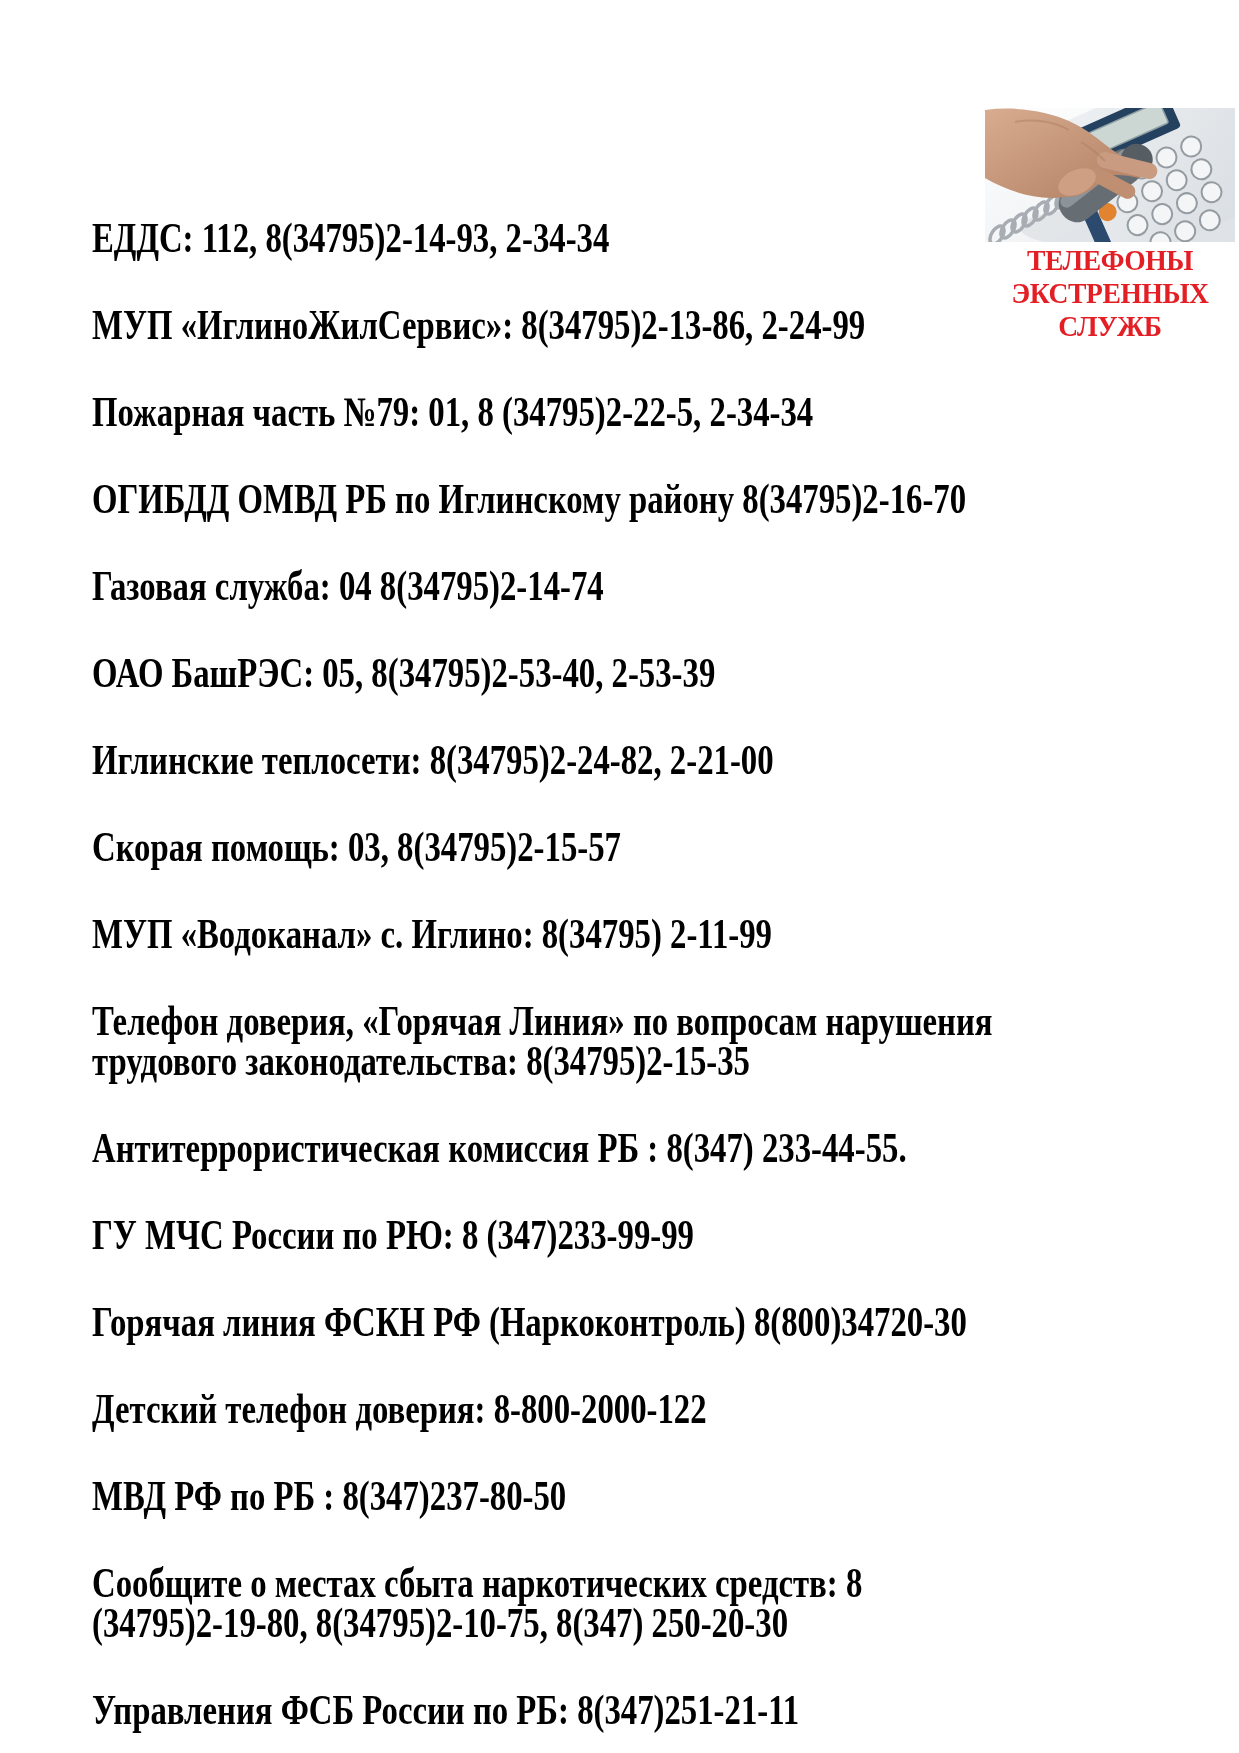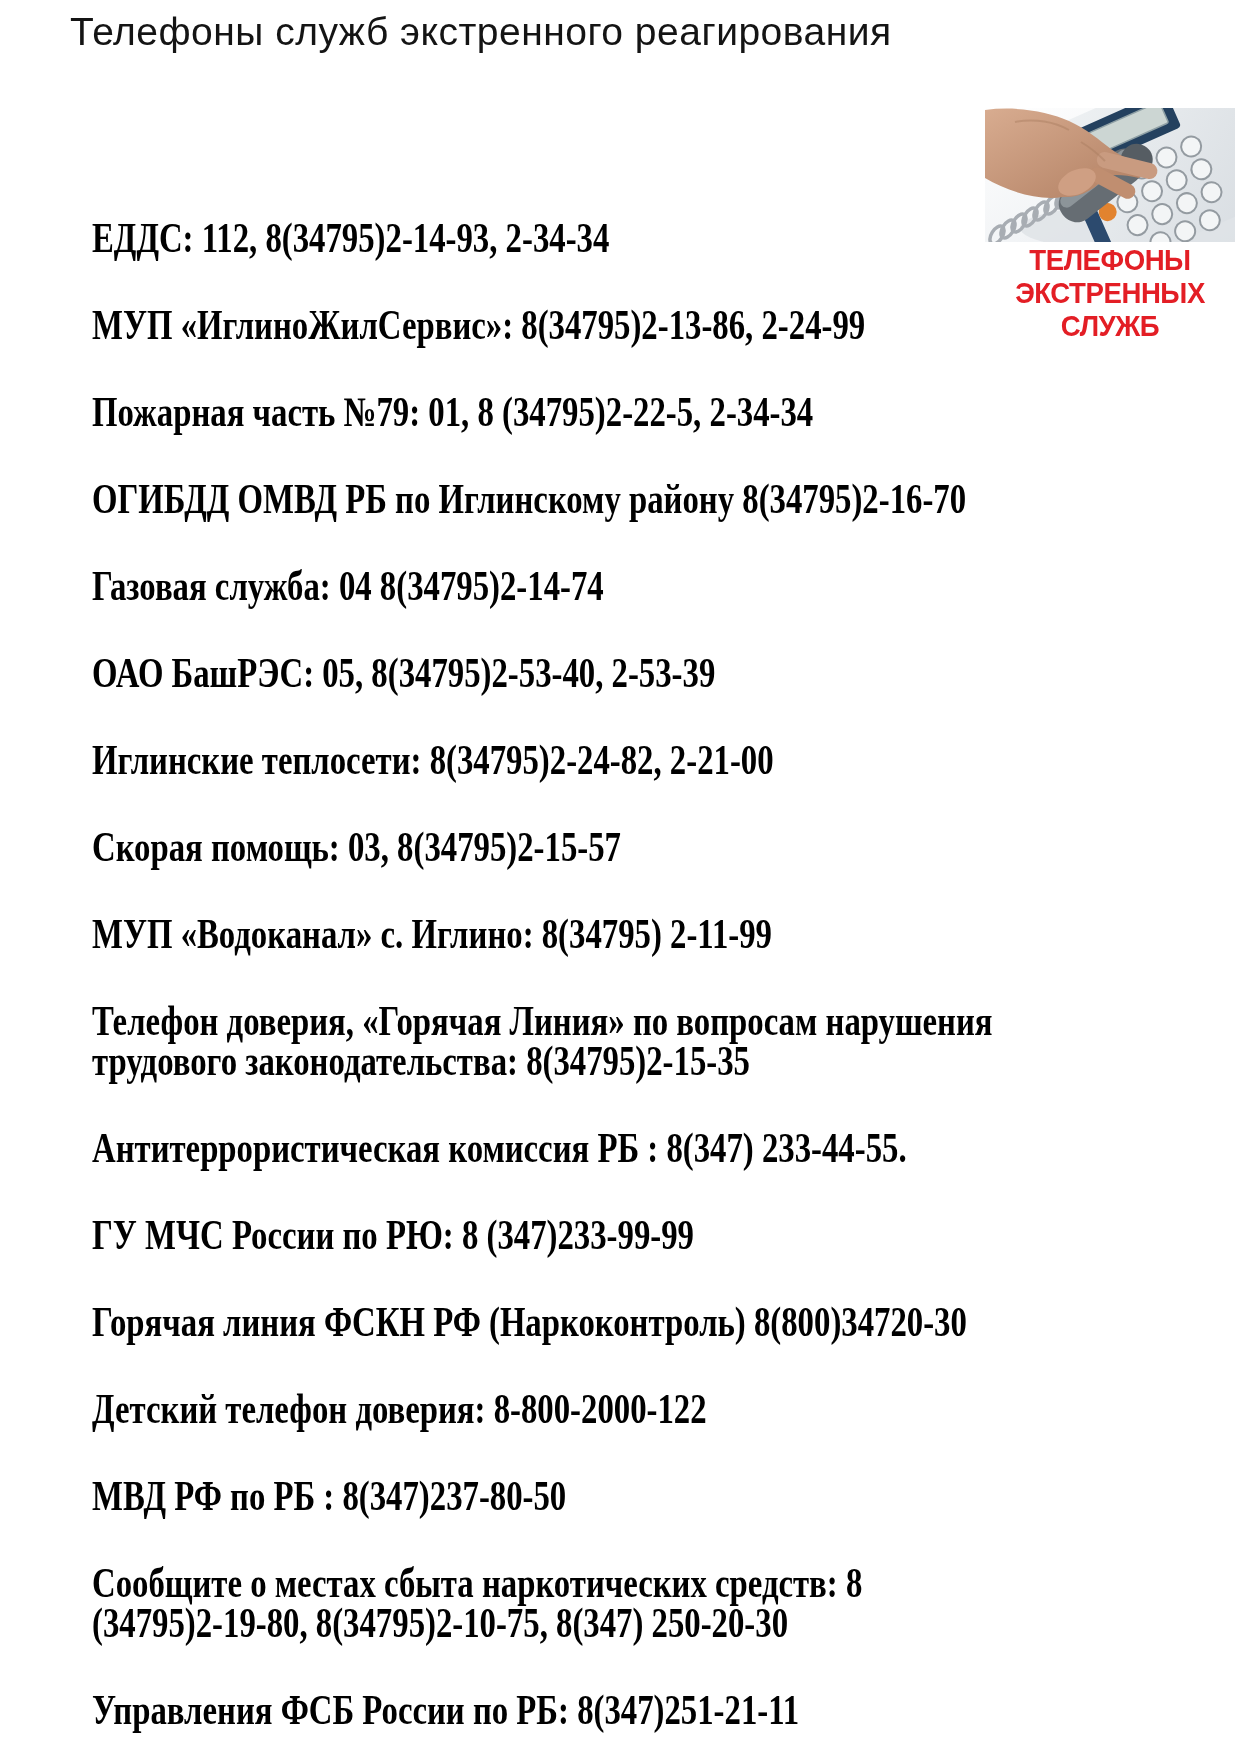--- a/index.html
+++ b/index.html
@@ -11,38 +11,37 @@
   .title {
     position:absolute; left:70px; top:10px; margin:0;
     font-family:"Liberation Sans", sans-serif;
     font-weight:400; font-size:39px; letter-spacing:0.5px;
     color:#141414; white-space:nowrap;
   }
   .photo-wrap { position:absolute; left:985px; top:108px; width:250px; }
   .photo-wrap svg { display:block; }
   .caption {
     margin-top:1px; text-align:center;
-    font-family:Liberation Sans, sans-serif;
+    font-family:Liberation Serif, serif;
     font-weight:700; font-size:30px; line-height:33px;
     letter-spacing:-0.5px;
   }
   .caption div { transform:scaleX(0.92); transform-origin:50% 0; }
   .list {
     position:absolute; left:92px; top:218px; width:1300px;
     font-weight:700; font-size:42px; line-height:40px; color:#000000;
     transform:scaleX(0.78); transform-origin:0 0;
   }
   .list-item { margin:0 0 47px 0; white-space:pre-line; }
 </style>
 </head>
 <body>
 
 <div class="page" style="background: rgb(255, 255, 255);">
 
-  <h1 class="title">Телефоны служб экстренного реагирования</h1>
 
   <div class="photo-wrap">
     <svg width="250" height="134" viewBox="0 0 250 134">
       <defs>
         <linearGradient id="bgg" x1="0" y1="0" x2="1" y2="1">
           <stop offset="0" stop-color="#ffffff"></stop>
           <stop offset="0.55" stop-color="#f2f4f6"></stop>
           <stop offset="1" stop-color="#e4e8ec"></stop>
         </linearGradient>
         <linearGradient id="skin" x1="0" y1="0" x2="1" y2="1">

